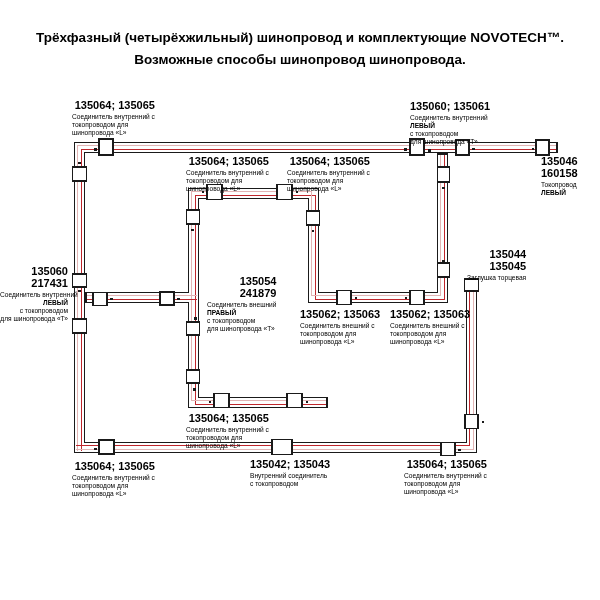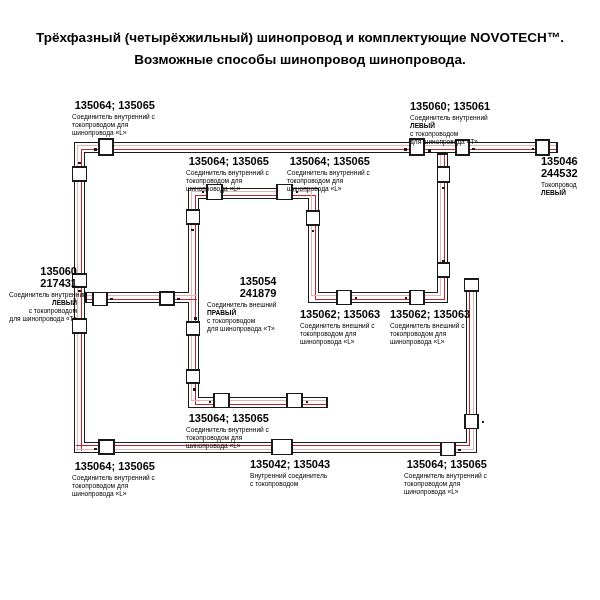--- a/index.html
+++ b/index.html
@@ -13,21 +13,21 @@
   .blk{fill:none;stroke:var(--track);stroke-width:11;stroke-linejoin:miter;stroke-linecap:butt;}
   .wht{fill:none;stroke:#fff;stroke-width:8.6;stroke-linejoin:miter;stroke-linecap:butt;}
   .red{fill:none;stroke:var(--red);stroke-width:1.3;}
   .pnk{fill:none;stroke:var(--pnk);stroke-width:1;}
   .box{fill:#fff;stroke:var(--track);stroke-width:1.2;}
   .dot{fill:var(--track);}
   .lbl{position:absolute;line-height:1.1;white-space:nowrap;}
   .lbl .num{font-size:11px;font-weight:bold;line-height:1.08;text-align:right;}
   .lbl .desc{font-size:6.6px;line-height:1.18;margin-top:1.5px;}
   .lbl .desc .b{font-weight:bold;}
-  .ra{text-align:right;padding-left:9px;}
+  .ra{text-align:right;}
 </style>
 </head>
 <body style="--track: #1a1a1a; --red: #c0272d; --pnk: #e2b4b4;">
 
 <div class="stage">
 
   <div class="title">
     <div>Трёхфазный (четырёхжильный) шинопровод и комплектующие NOVOTECH™.</div>
     <div>Возможные способы шинопровод шинопровода.</div>
   </div>
@@ -153,21 +153,21 @@
     <div class="desc">
         <div>Соединитель внутренний</div>
         <div class="b">ЛЕВЫЙ</div>
         <div>с токопроводом</div>
         <div>для шинопровода «Т»</div>
       </div>
   </div>
   <div class="lbl" style="left:541px;top:156px">
     <div class="num">
         <div>135046</div>
-        <div>244532</div>
+        <div>160158</div>
       </div>
     <div class="desc">
         <div>Токопровод</div>
         <div class="b">ЛЕВЫЙ</div>
       </div>
   </div>
   <div class="lbl ra" style="left:0;top:266px;width:68px">
     <div class="num">
         <div>135060</div>
         <div>217431</div>
@@ -184,20 +184,29 @@
         <div>135054</div>
         <div>241879</div>
       </div>
     <div class="desc">
         <div>Соединитель внешний</div>
         <div class="b">ПРАВЫЙ</div>
         <div>с токопроводом</div>
         <div>для шинопровода «Т»</div>
       </div>
   </div>
+  <div class="lbl" style="left:467px;top:249px">
+    <div class="num">
+        <div>135044</div>
+        <div>135045</div>
+      </div>
+    <div class="desc">
+        <div>Заглушка торцевая</div>
+      </div>
+  </div>
   <div class="lbl" style="left:300px;top:309px">
     <div class="num">
         <div>135062; 135063</div>
       </div>
     <div class="desc">
         <div>Соединитель внешний с</div>
         <div>токопроводом для</div>
         <div>шинопровода «L»</div>
       </div>
   </div>

